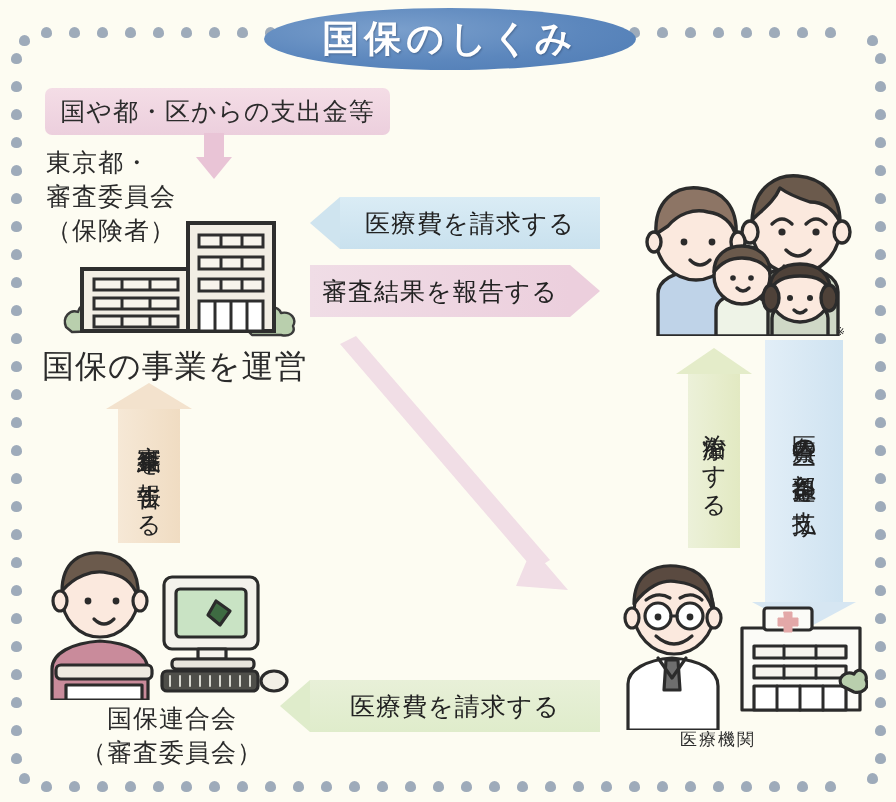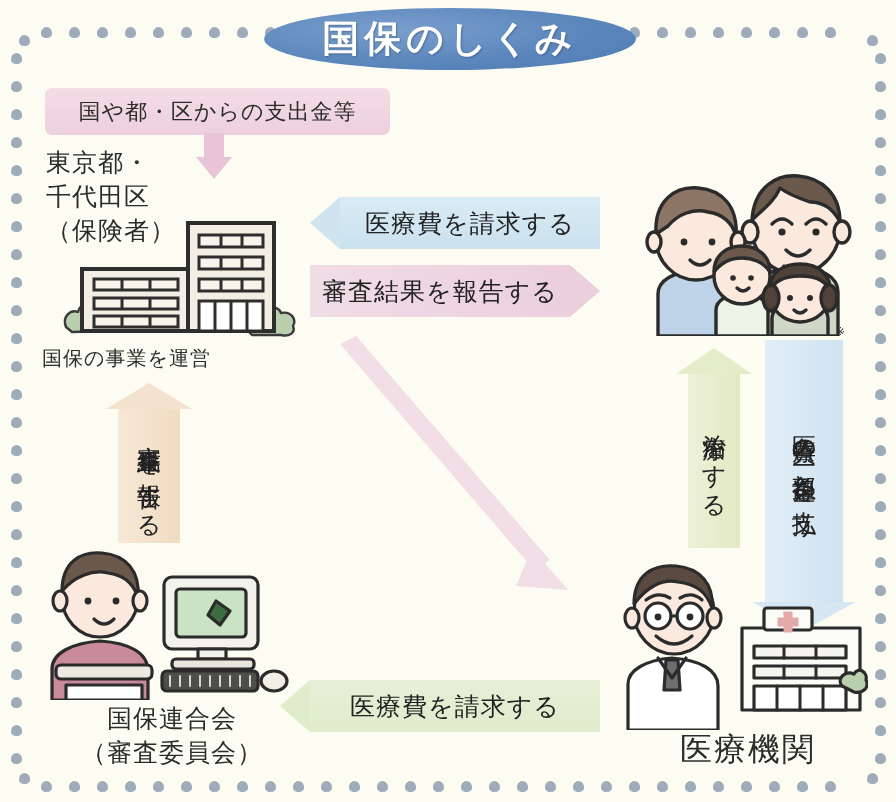--- a/index.html
+++ b/index.html
@@ -54,21 +54,21 @@
 
   
   #grant-banner{
     position:absolute;left:45px;top:88px;
     width:345px;height:47px;
     background:linear-gradient(180deg,#f4dde6 0%,#eccfdd 100%);
     border-radius:7px;
     display:flex;align-items:center;justify-content:center;
   }
   #grant-banner-text{
-    font-size:22px;color:#2b2b2b;letter-spacing:1px;white-space:nowrap;
+    font-size:25px;color:#2b2b2b;letter-spacing:1px;white-space:nowrap;
   }
   #grant-arrow{
     position:absolute;left:196px;top:133px;
     width:0;height:0;
   }
   #grant-arrow .shaft{
     position:absolute;left:8px;top:0;width:20px;height:26px;
     background:#e9c4d6;
   }
   #grant-arrow .head{
@@ -166,24 +166,24 @@
   #diag-arrow{position:absolute;left:330px;top:330px;width:260px;height:260px;}
   #diag-arrow svg{display:block;}
 
   #center-note{
     position:absolute;left:335px;top:417px;width:230px;
     text-align:center;font-size:25px;color:#2b2b2b;line-height:1.5;letter-spacing:1px;
   }
 
   
   #label-insurer{left:46px;top:146px;font-size:25px;}
-  #label-insurer-role{left:42px;top:345px;font-size:20px;}
+  #label-insurer-role{left:42px;top:345px;font-size:32px;}
   #label-subscriber{left:664px;top:84px;font-size:25px;text-align:center;width:210px;letter-spacing:4px;}
   #label-federation{left:72px;top:702px;font-size:25px;text-align:center;width:200px;}
-  #label-hospital{left:680px;top:728px;font-size:32px;letter-spacing:2px;}
+  #label-hospital{left:680px;top:728px;font-size:17px;letter-spacing:2px;}
 
   
   .illus{position:absolute;}
 
   
   #illus-building{left:60px;top:205px;width:240px;height:135px;}
   
   #illus-family{left:638px;top:158px;width:236px;height:178px;}
   
   #illus-worker{left:46px;top:545px;width:255px;height:155px;}
@@ -318,21 +318,21 @@
 
   <div id="grant-banner">
     <span id="grant-banner-text">国や都・区からの支出金等</span>
   </div>
   <div id="grant-arrow">
     <div class="shaft"></div>
     <div class="head"></div>
   </div>
 
   <div class="lbl" id="label-insurer">東京都・
-千代田区
+審査委員会
 （保険者）</div>
 
   <div class="illus" id="illus-building">
     <svg viewBox="0 0 240 135" width="240" height="135" aria-hidden="true">
 
       <g fill="#b9cfad" stroke="#3a3a3a" stroke-width="2.4" stroke-linejoin="round">
         <path d="M6 122 C2 112 10 104 18 107 C20 98 33 96 38 103 C47 99 56 106 53 114 C58 120 52 128 44 126 L12 127 Z"></path>
         <path d="M186 124 C182 113 192 106 200 110 C204 100 218 100 221 108 C231 106 237 114 233 121 C236 128 229 132 221 130 L192 130 Z"></path>
       </g>
 

